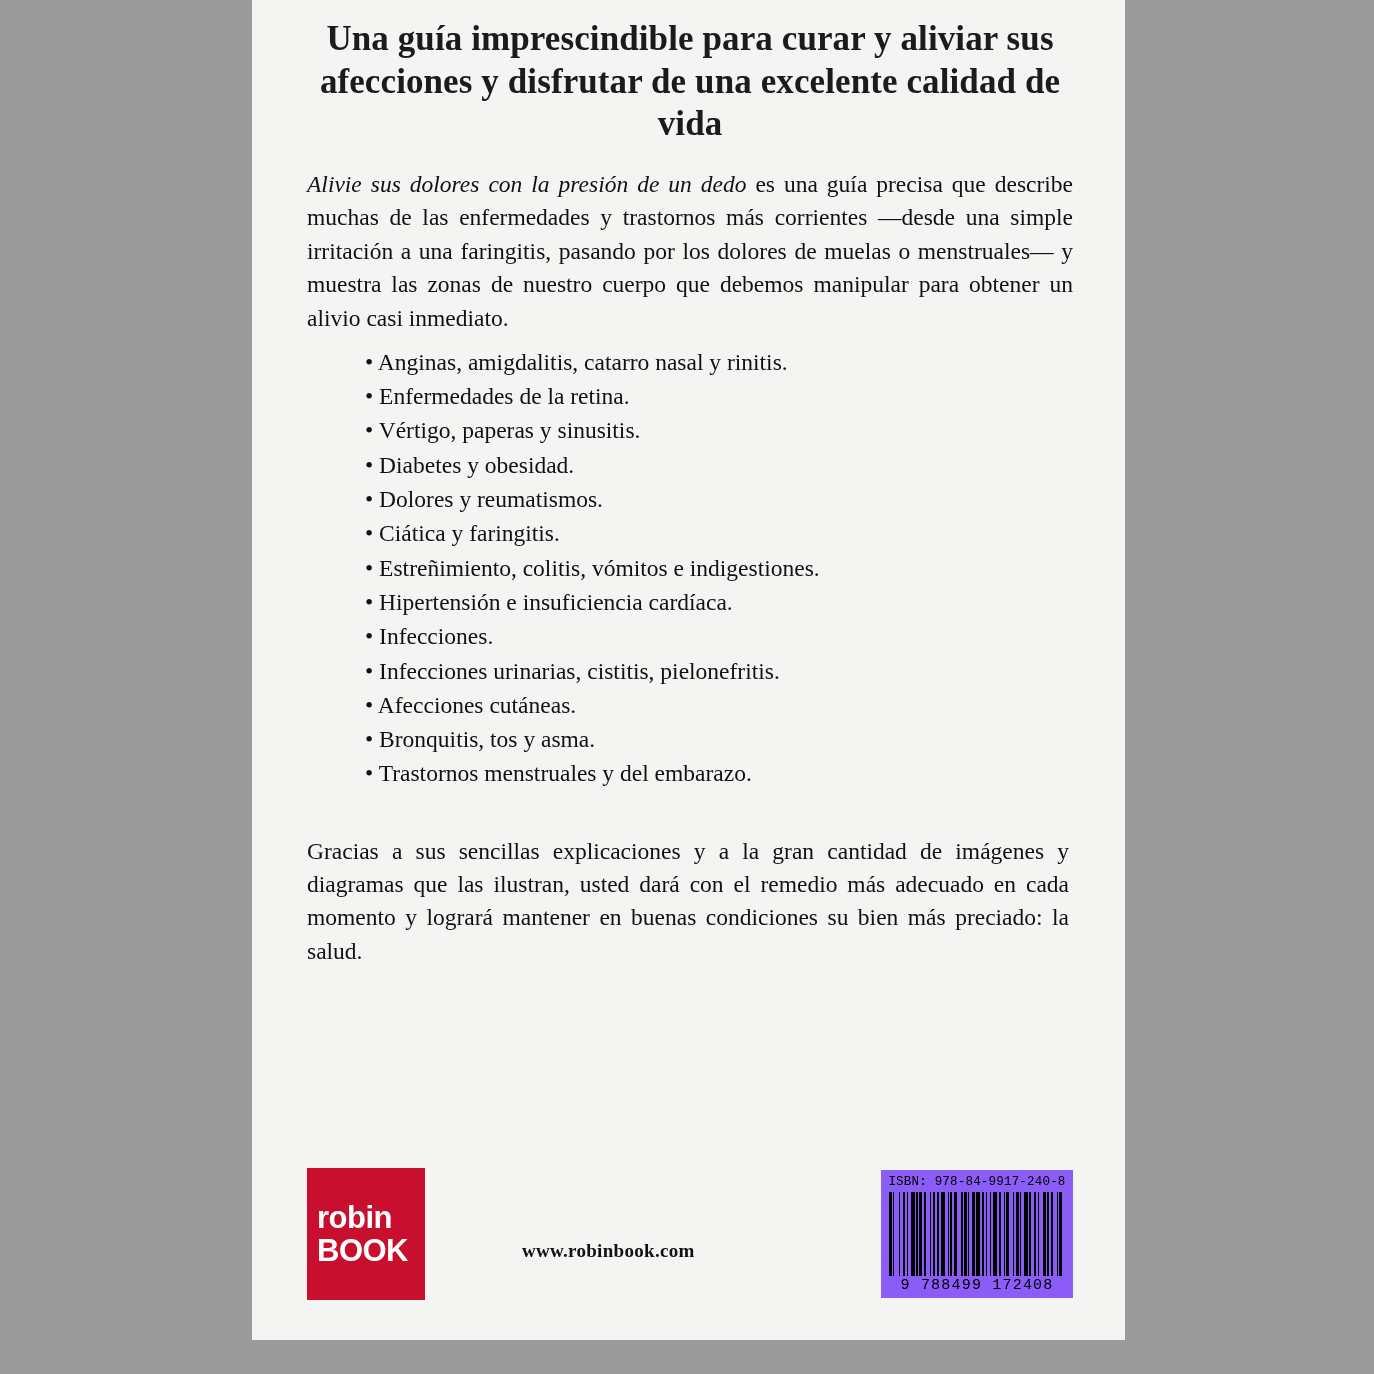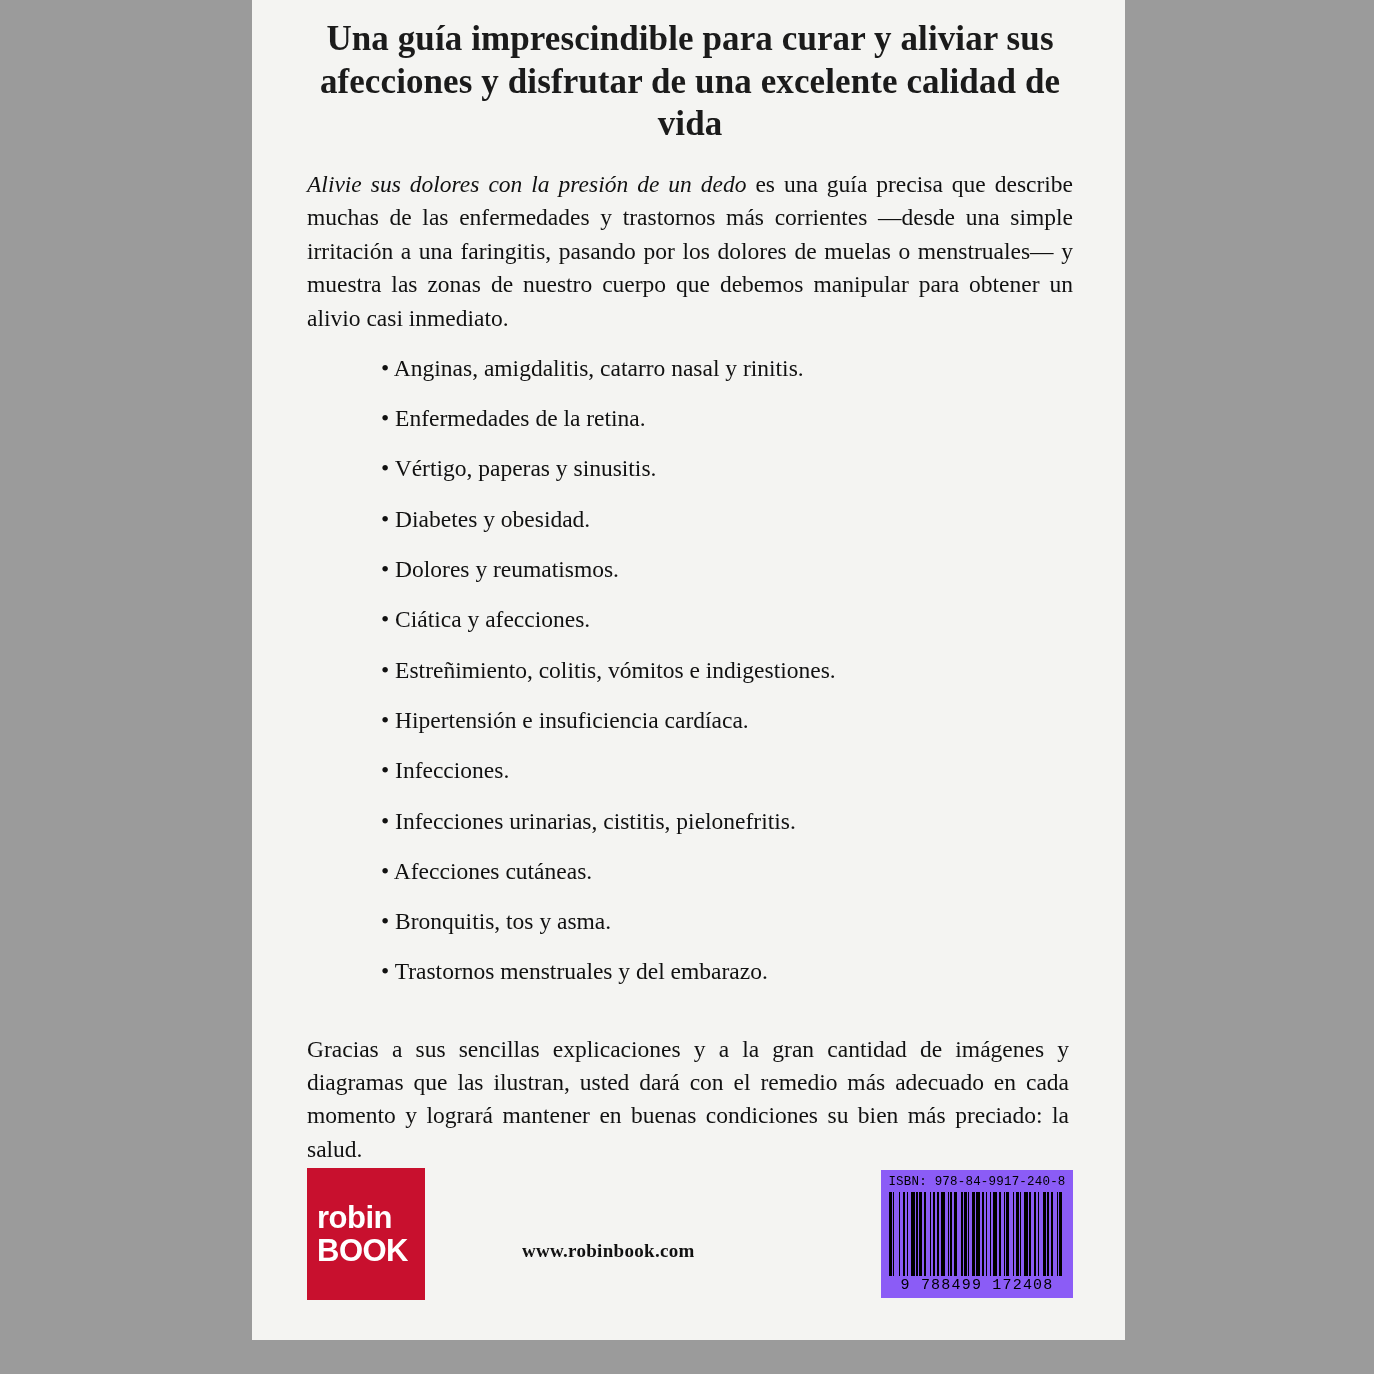--- a/index.html
+++ b/index.html
@@ -82,21 +82,21 @@
 
   .bullets {
     list-style: none;
     margin: 10px 0 0 0;
     padding: 0 0 0 58px;
   }
   .bullets li {
     font-size: 23.5px;
     line-height: 1.46;
     color: #111111;
-    margin: 16px;
+    margin: 0;
     white-space: nowrap;
   }
   .bullets li::before {
     content: "• ";
   }
 
   .outro {
     font-size: 23.5px;
     line-height: 1.42;
     color: #111111;
@@ -195,21 +195,21 @@
       <h1 class="headline">Una guía imprescindible para curar y aliviar sus afecciones y disfrutar de una excelente calidad de vida</h1>
 
       <p class="intro"><span class="ital">Alivie sus dolores con la presión de un dedo</span><span> es una guía precisa que describe muchas de las enfermedades y trastornos más corrientes —desde una simple irritación a una faringitis, pasando por los dolores de muelas o menstruales— y muestra las zonas de nuestro cuerpo que debemos manipular para obtener un alivio casi inmediato.</span></p>
 
       <ul class="bullets">
         <li>Anginas, amigdalitis, catarro nasal y rinitis.</li>
         <li>Enfermedades de la retina.</li>
         <li>Vértigo, paperas y sinusitis.</li>
         <li>Diabetes y obesidad.</li>
         <li>Dolores y reumatismos.</li>
-        <li>Ciática y afecciones.</li>
+        <li>Ciática y faringitis.</li>
         <li>Estreñimiento, colitis, vómitos e indigestiones.</li>
         <li>Hipertensión e insuficiencia cardíaca.</li>
         <li>Infecciones.</li>
         <li>Infecciones urinarias, cistitis, pielonefritis.</li>
         <li>Afecciones cutáneas.</li>
         <li>Bronquitis, tos y asma.</li>
         <li>Trastornos menstruales y del embarazo.</li>
       </ul>
 
       <p class="outro">Gracias a sus sencillas explicaciones y a la gran cantidad de imágenes y diagramas que las ilustran, usted dará con el remedio más adecuado en cada momento y logrará mantener en buenas condiciones su bien más preciado: la salud.</p>

